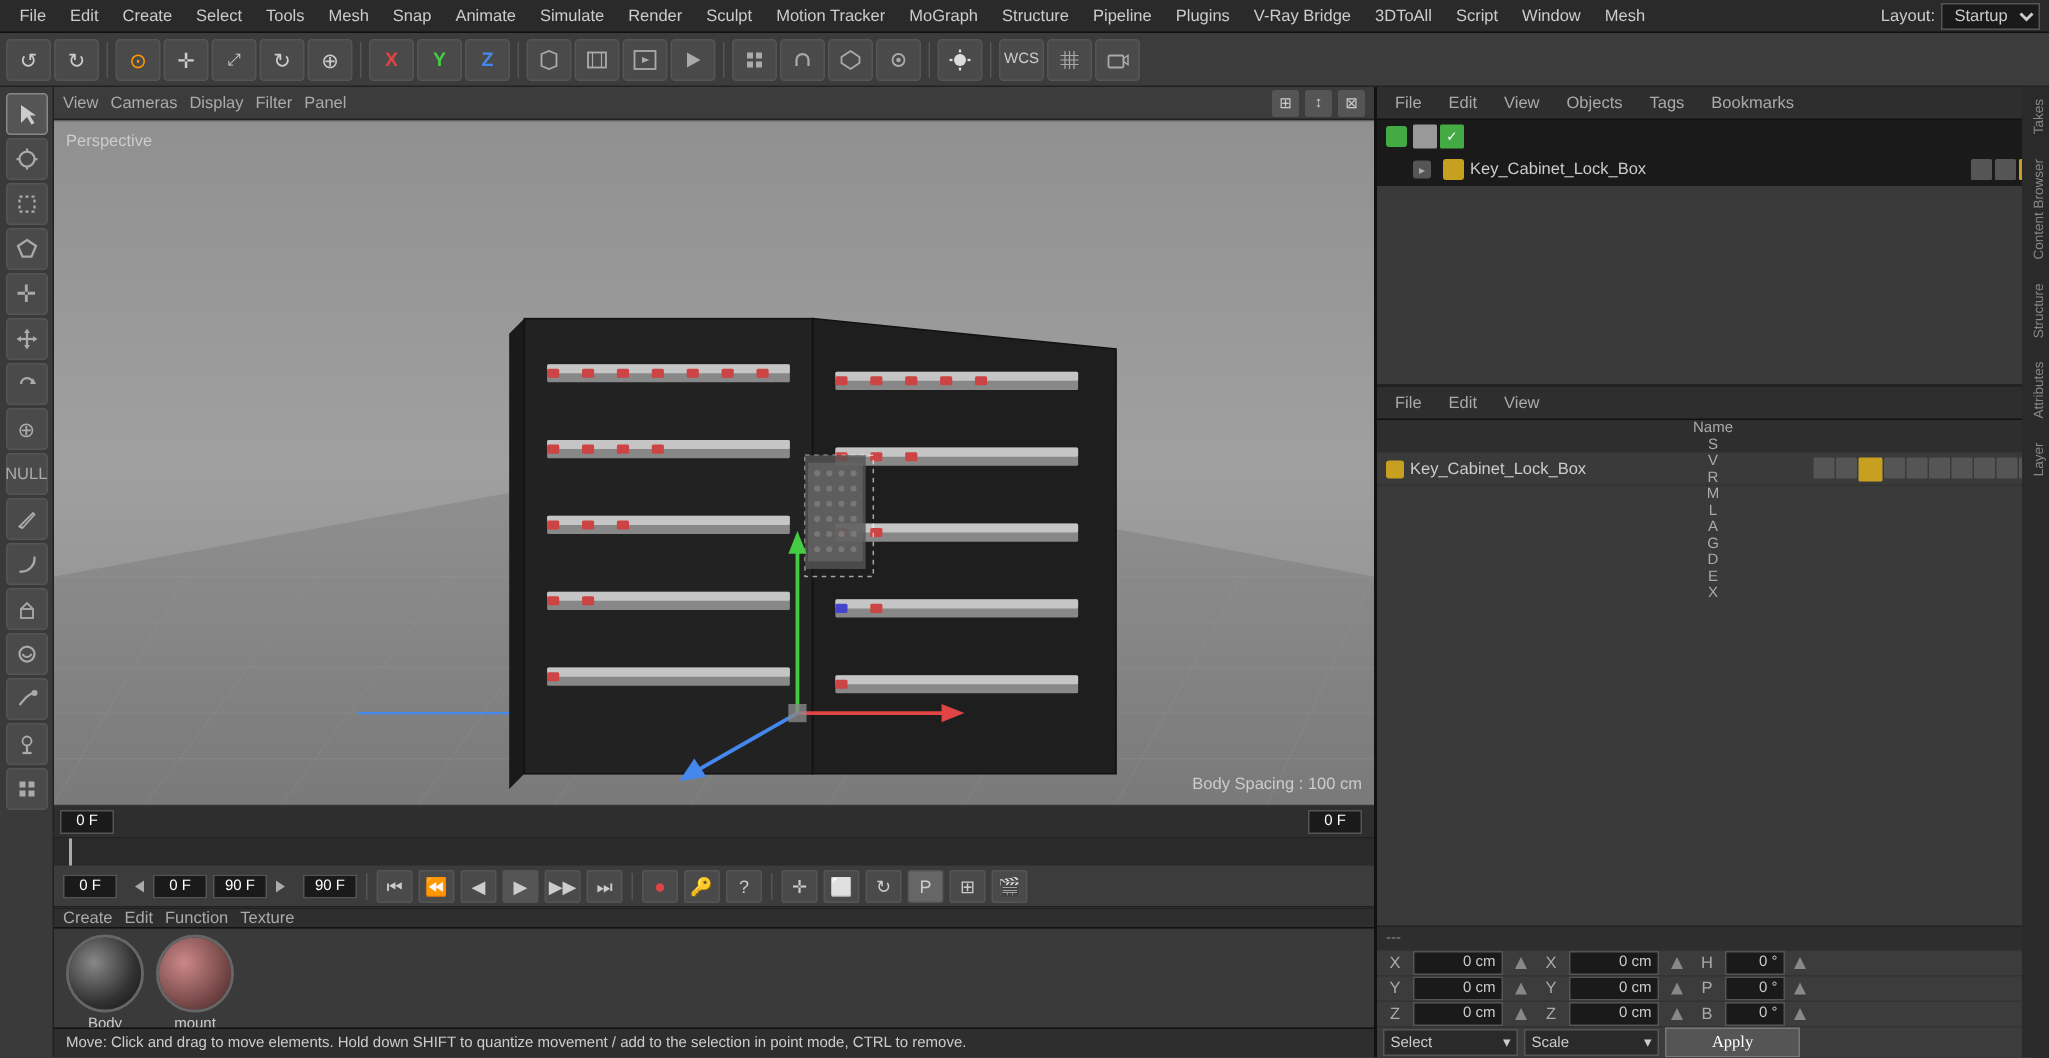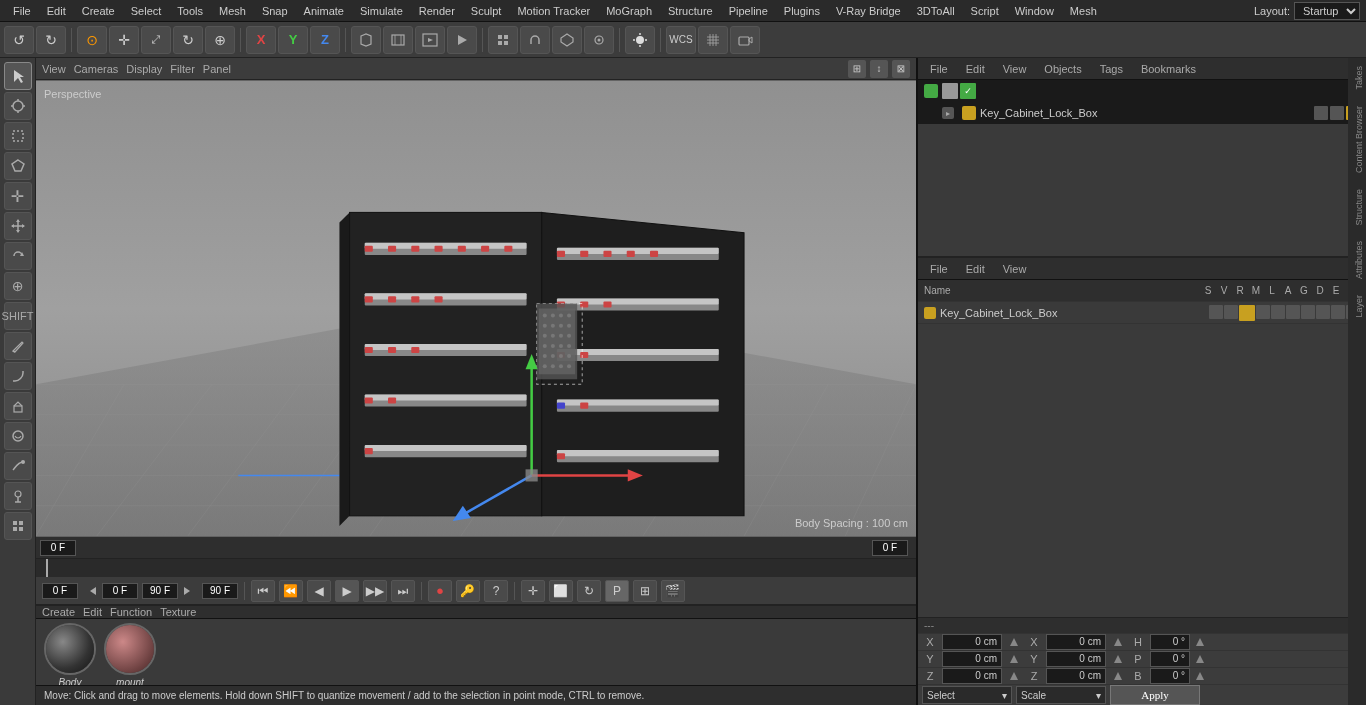--- a/index.html
+++ b/index.html
@@ -306,20 +306,21 @@
     }
     .attr-columns {
       height: 22px;
       background: #2e2e2e;
       display: flex;
       align-items: center;
       padding: 0 6px;
       border-bottom: 1px solid #333;
       font-size: 10px;
       color: #aaa;
+      flex-direction: column;
     }
     .attr-col-name { flex: 1; }
     .attr-col-s, .attr-col-v, .attr-col-r, .attr-col-m,
     .attr-col-l, .attr-col-a, .attr-col-g, .attr-col-d,
     .attr-col-e, .attr-col-x {
       width: 16px;
       text-align: center;
     }
     .attr-row {
       height: 22px;
@@ -372,21 +373,20 @@
       gap: 8px;
       border-bottom: 1px solid #111;
     }
     .mat-header span { color: #aaa; font-size: 11px; cursor: pointer; }
     .mat-content {
       flex: 1;
       display: flex;
       align-items: flex-end;
       padding: 4px 8px;
       gap: 8px;
-      font-style: italic;
     }
     .mat-swatch {
       width: 52px;
       height: 52px;
       border-radius: 50%;
       border: 2px solid #666;
       cursor: pointer;
       position: relative;
       overflow: hidden;
     }
@@ -770,21 +770,21 @@
           <polygon points="8,15 6,12 10,12" fill="#aaa"></polygon>
         </svg>
     </div>
     <div class="side-btn">
       <svg width="16" height="16">
           <path d="M4 8C4 5.8 5.8 4 8 4C10.2 4 12 5.8 12 8" fill="none" stroke="#aaa" stroke-width="1.5"></path>
           <polygon points="12,4 14,8 10,8" fill="#aaa"></polygon>
         </svg>
     </div>
     <div class="side-btn" style="font-size:14px; color:#aaa;">⊕</div>
-    <div class="side-btn" style="font-size:11px; color:#aaa;">SHIFT</div>
+    <div class="side-btn" style="font-size:11px; color:#aaa;">NULL</div>
     <div class="side-btn">
       <svg width="16" height="16">
           <path d="M3 13L12 4L13 5L5 14Z" fill="none" stroke="#aaa" stroke-width="1.2"></path>
           <line x1="3" y1="13" x2="5" y2="14" stroke="#aaa" stroke-width="1.5"></line>
         </svg>
     </div>
     <div class="side-btn">
       <svg width="16" height="16">
           <path d="M3 13L5 13C9 13 13 9 13 5L13 3" fill="none" stroke="#aaa" stroke-width="1.5"></path>
         </svg>

